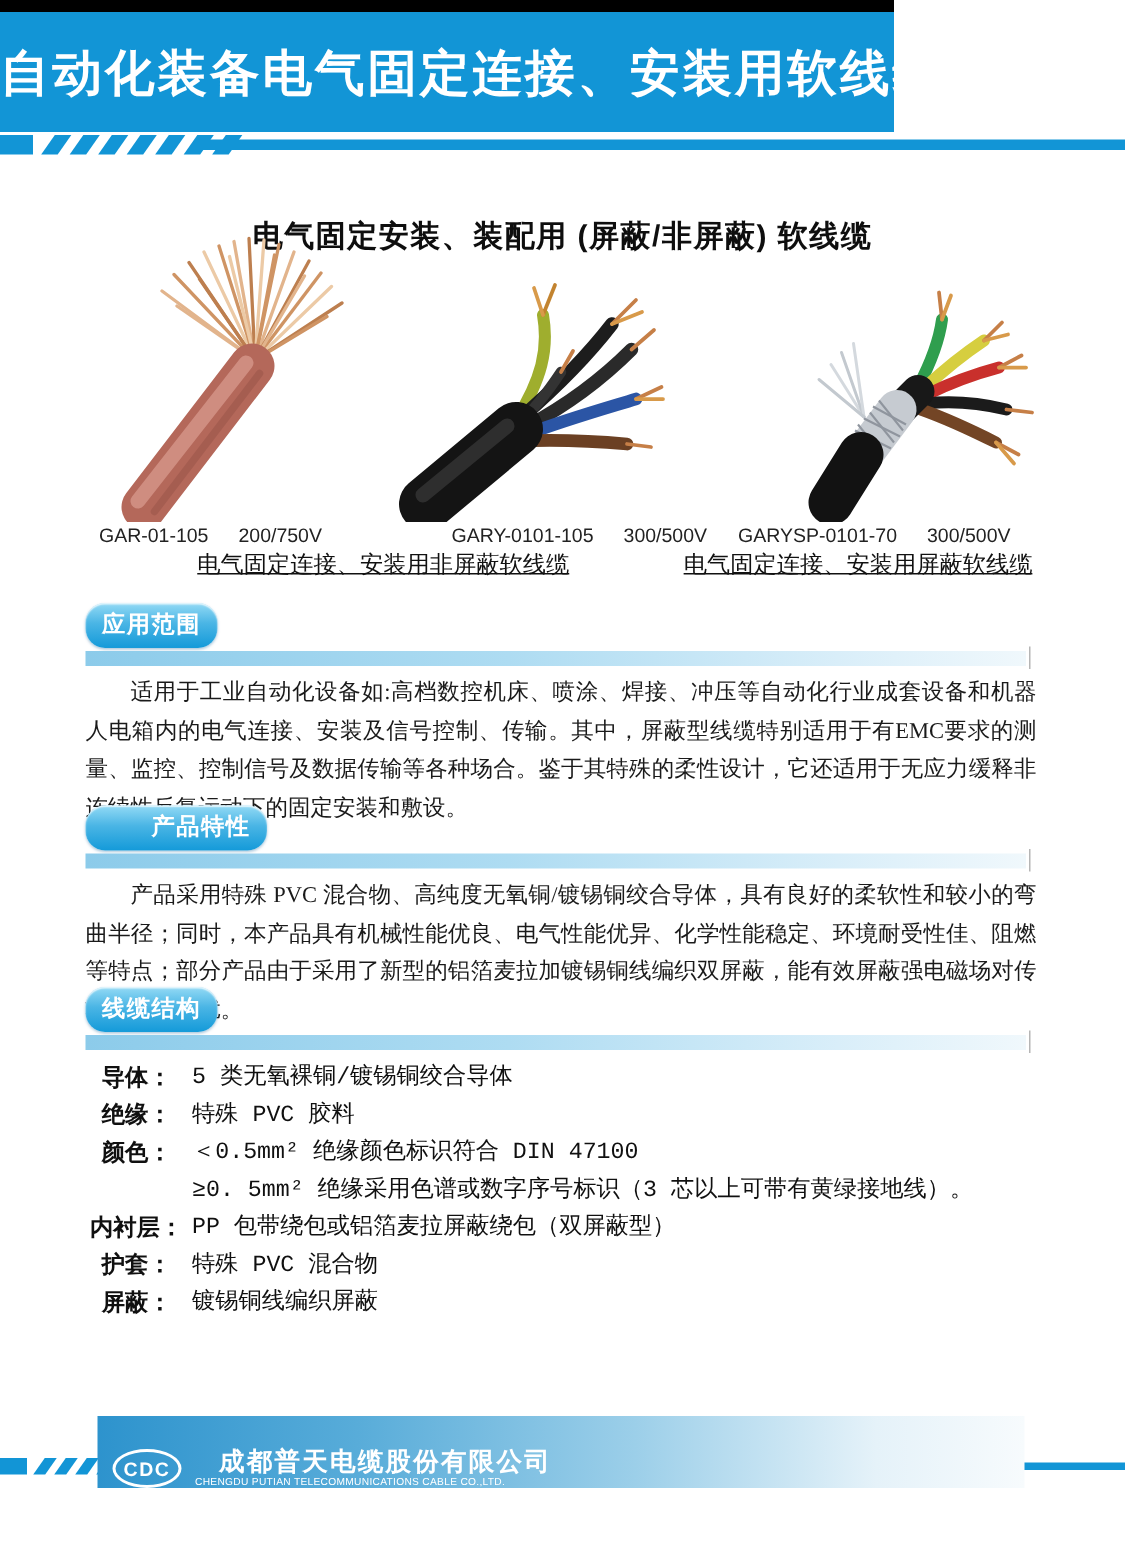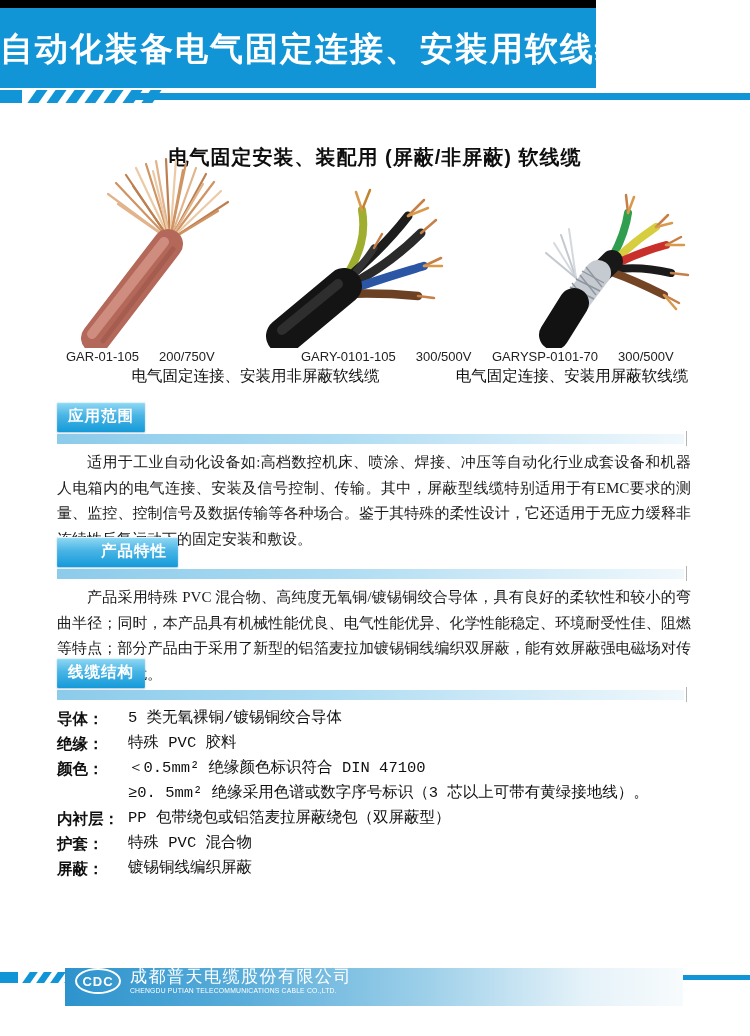--- a/index.html
+++ b/index.html
@@ -40,26 +40,26 @@
   
   .figure{position:absolute;}
   #fig1{left:58px;top:156px;}
   #fig2{left:266px;top:178px;}
   #fig3{left:476px;top:183px;}
   .model-label{position:absolute;top:349px;font-size:13px;color:#222;white-space:nowrap;}
   .model-label .model{margin-right:20px;}
   #model1{left:66px;} #model2{left:277px;margin-left:24px;} #model3{left:492px;}
   .fig-caption{
     position:absolute;top:366px;text-align:center;font-size:15.5px;color:#111;
-    font-family:"Liberation Serif",serif;white-space:nowrap;
+    font-family:"Liberation Serif",serif;white-space:nowrap;text-decoration:underline;
   }
   #cap1{left:88px;width:335px;} #cap2{left:452px;width:240px;}
   
   .badge{
-    position:absolute;left:57px;padding:4px 11px 5px;border-radius:1px;
+    position:absolute;left:57px;padding:4px 11px 5px;border-radius:13px;
     background:linear-gradient(180deg,#93daf5 0%,#4ab5e5 45%,#149ad9 100%);
     color:#ffffff;font-size:15.5px;font-weight:bold;letter-spacing:1px;
     box-shadow:inset 0 1px 1px rgba(255,255,255,.8), 0 1px 2px rgba(0,90,150,.35);
   }
   #badge1{top:402px;} #badge2{top:537px;padding-left:44px;} #badge3{top:658px;}
   .secbar{
     position:absolute;left:57px;width:627px;height:10px;
     background:linear-gradient(90deg,#8ccbea 0%,#aedcf2 45%,#d9eef9 80%,#f0f8fc 100%);
   }
   .secbar::after{content:"";position:absolute;right:-3px;top:-3px;width:1px;height:15px;background:#b5b5b5;}
@@ -67,35 +67,35 @@
   
   .para{
     position:absolute;left:57px;width:634px;
     font-family:"Liberation Serif",serif;font-size:15px;line-height:25.5px;
     color:#1a1a1a;text-align:justify;text-indent:2em;margin:0;
   }
   #para1{top:450px;} #para2{top:585px;}
   
   .structure{position:absolute;left:57px;top:706px;width:645px;font-size:15.5px;line-height:25px;color:#101010;}
   .srow{display:flex;}
-  .slabel{flex:none;width:68px;text-align:left;font-weight:bold;white-space:pre;}
+  .slabel{flex:none;width:68px;text-align:center;font-weight:bold;white-space:pre;}
   .svalue{padding-left:3px;white-space:pre-wrap;font-family:Liberation Mono, monospace;}
   
   .banner{
-    position:absolute;left:65px;top:968px;width:618px;height:38px;
+    position:absolute;left:65px;top:944px;width:618px;height:48px;
     background:linear-gradient(90deg,#2d93cd 0%,#58acd9 28%,#9ccfe9 58%,#e5f2f9 84%,#f7fbfd 100%);
-    display:flex;align-items:flex-start;
+    display:flex;align-items:flex-end;
   }
   .cdc-logo{
     flex:none;margin-left:10px;width:46px;height:26px;border:2px solid #ffffff;border-radius:50%;
     display:flex;align-items:center;justify-content:center;
     color:#ffffff;font-weight:bold;font-size:13px;letter-spacing:1px;box-sizing:border-box;
   }
   .company{margin-left:9px;color:#ffffff;line-height:1.05;}
-  .company-cn{font-size:17px;font-weight:normal;letter-spacing:1.5px;white-space:nowrap;}
+  .company-cn{font-size:17px;font-weight:bold;letter-spacing:1.5px;white-space:nowrap;margin-left:16px;}
   .company-en{font-size:6.8px;letter-spacing:.2px;margin-top:1px;white-space:nowrap;}
   .banner-right{margin-left:auto;margin-right:14px;text-align:center;line-height:1.15;}
   .tagline{font-size:15px;font-weight:bold;color:#3a3a3a;letter-spacing:2px;}
   .site-url{font-size:10.5px;font-weight:bold;color:#444;}
 </style>
 </head>
 <body>
 
 <div class="header">
   <div class="header-title">自动化装备电气固定连接、安装用软线缆系列</div>

